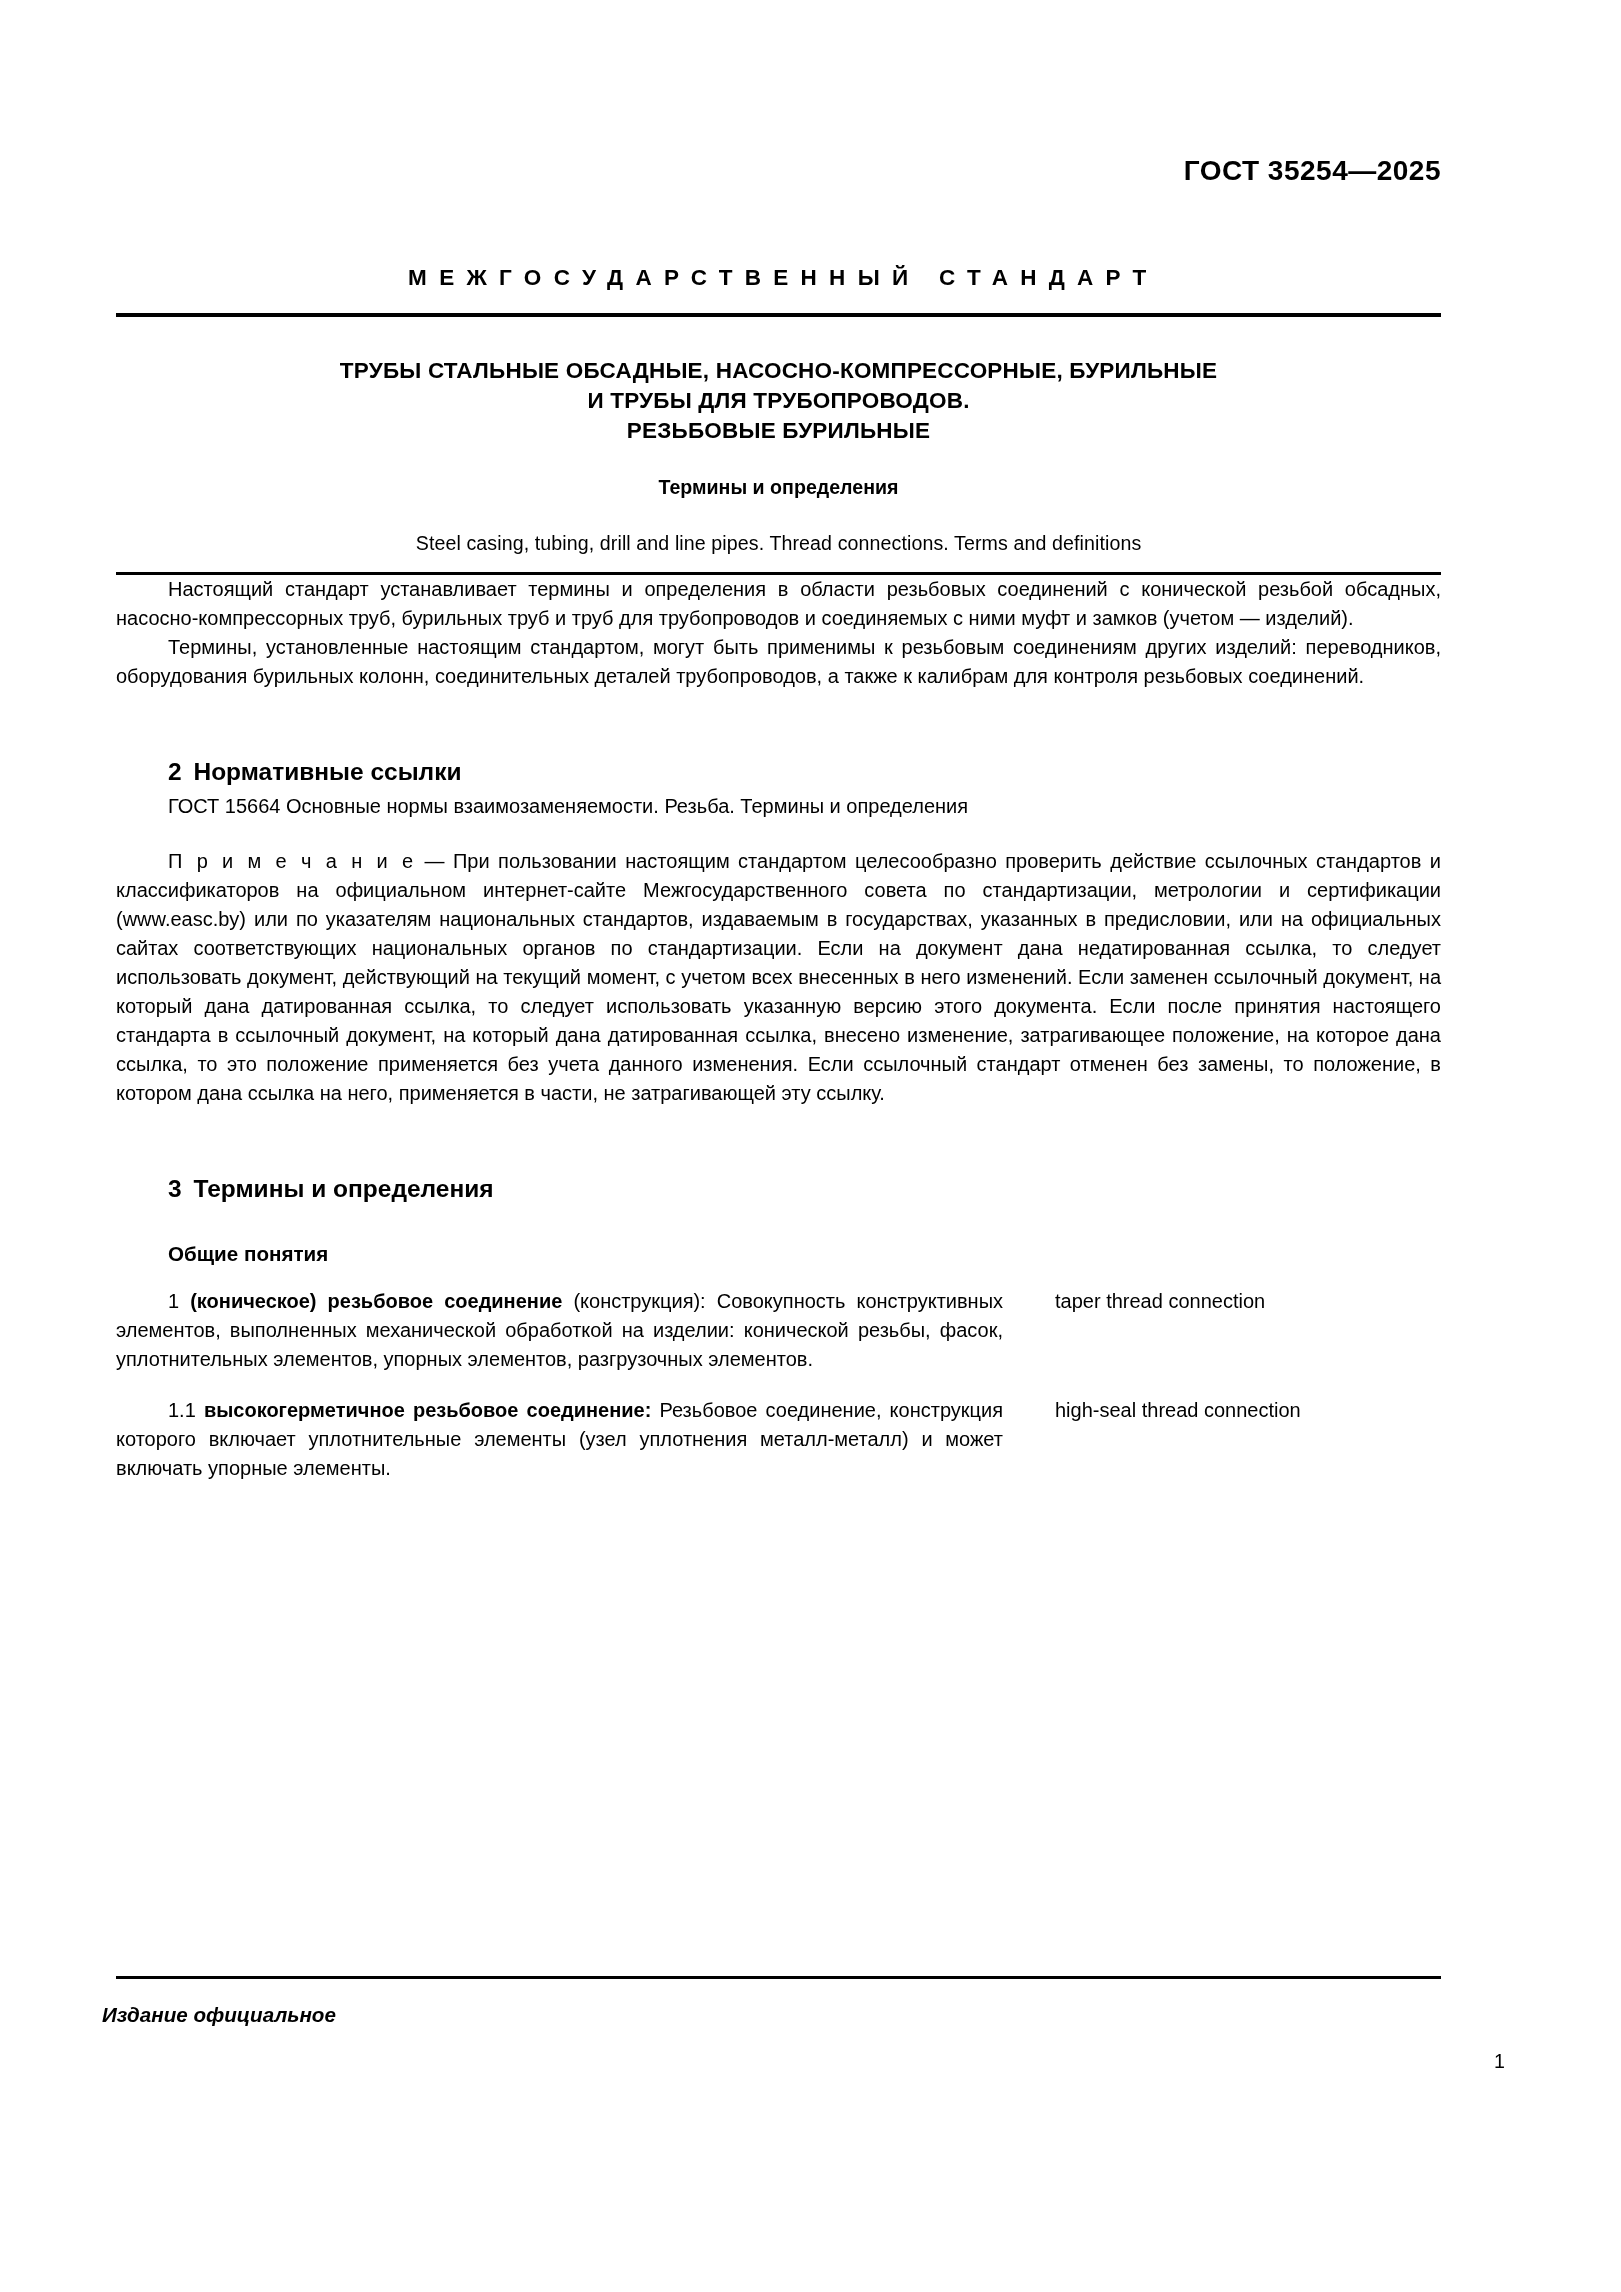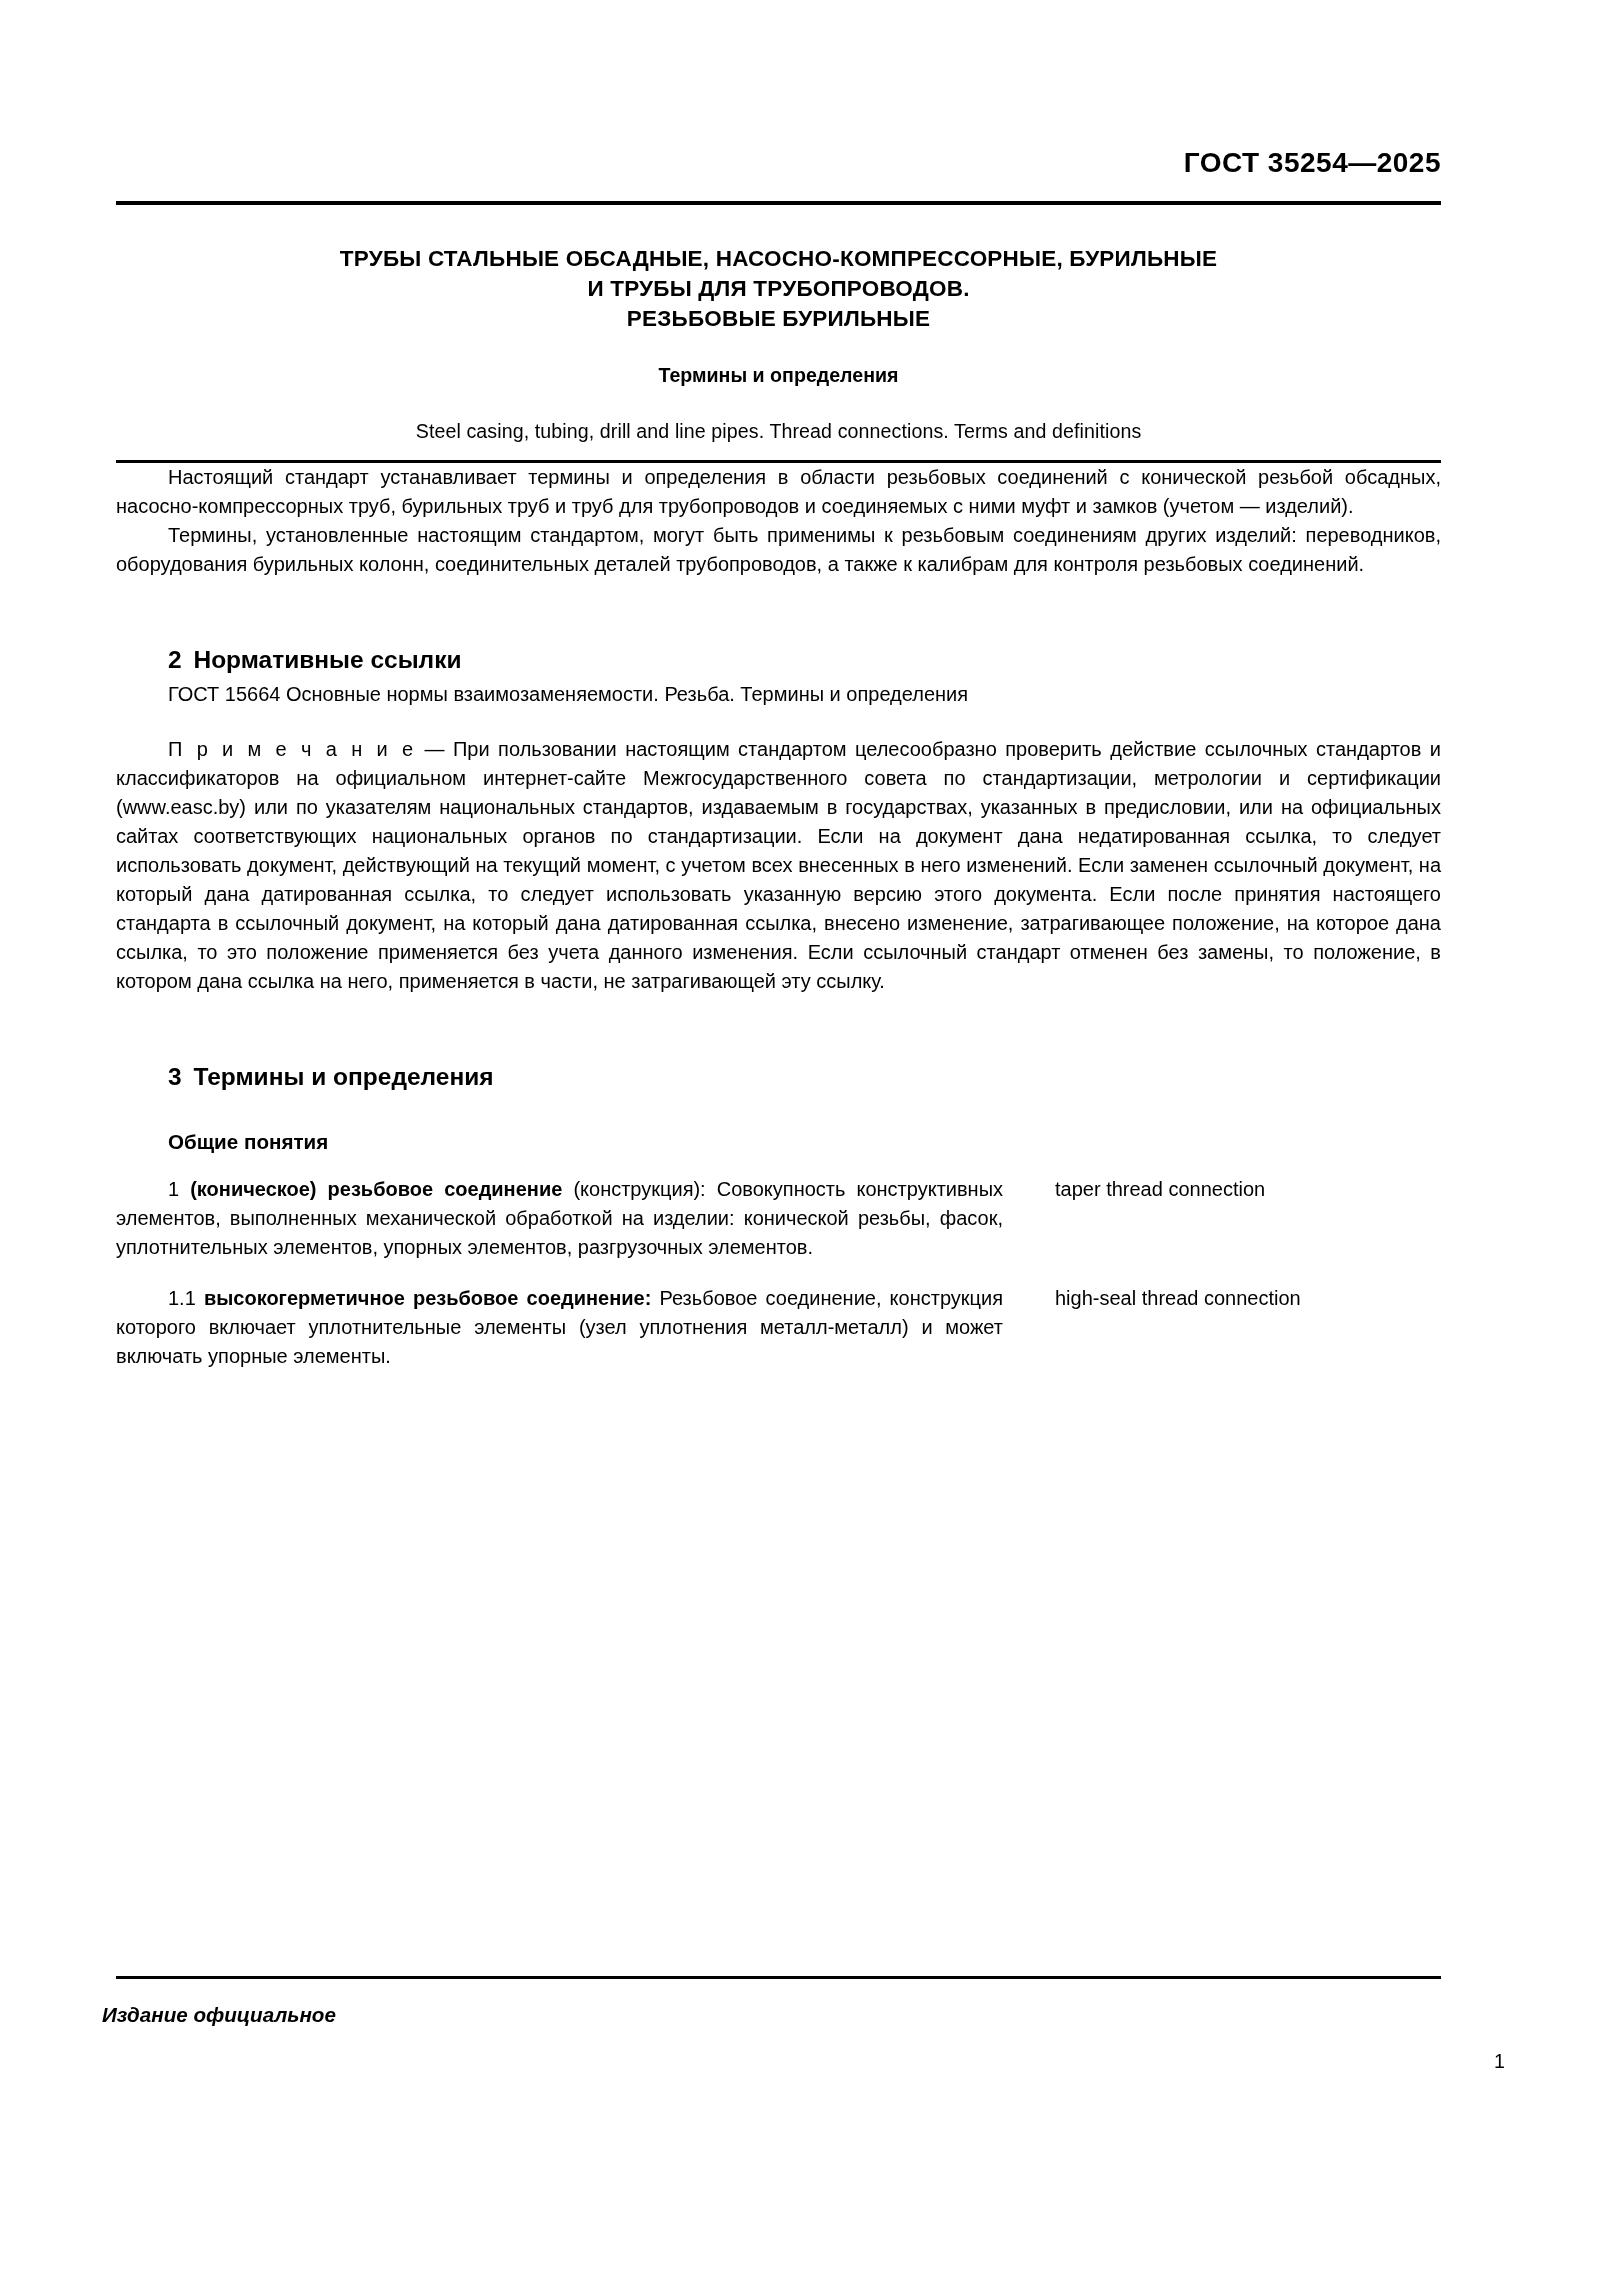--- a/index.html
+++ b/index.html
@@ -17,21 +17,21 @@
     height: 2293px;
     margin: 0 auto;
     background: #ffffff;
     box-sizing: border-box;
     padding: 0;
     overflow: hidden;
   }
   .content {
     position: absolute;
     left: 116px;
-    top: 0;
+    top: 8px;
     width: 1325px;
   }
 
   
   .doc-code {
     text-align: right;
     font-size: 28px;
     font-weight: bold;
     letter-spacing: 0.5px;
     margin-top: 147px;
@@ -166,20 +166,21 @@
   }
 </style>
 </head>
 <body>
 
 <div class="page">
   <div class="content">
 
     <div class="doc-code">ГОСТ 35254—2025</div>
 
+    <div class="std-word">МЕЖГОСУДАРСТВЕННЫЙ СТАНДАРТ</div>
 
     <div class="rule-thick"></div>
 
     <div class="title-block">
       <div class="title-main">
         <div>ТРУБЫ СТАЛЬНЫЕ ОБСАДНЫЕ, НАСОСНО-КОМПРЕССОРНЫЕ, БУРИЛЬНЫЕ</div>
         <div>И ТРУБЫ ДЛЯ ТРУБОПРОВОДОВ.</div>
         <div>РЕЗЬБОВЫЕ БУРИЛЬНЫЕ</div>
       </div>
       <div class="title-sub">Термины и определения</div>

